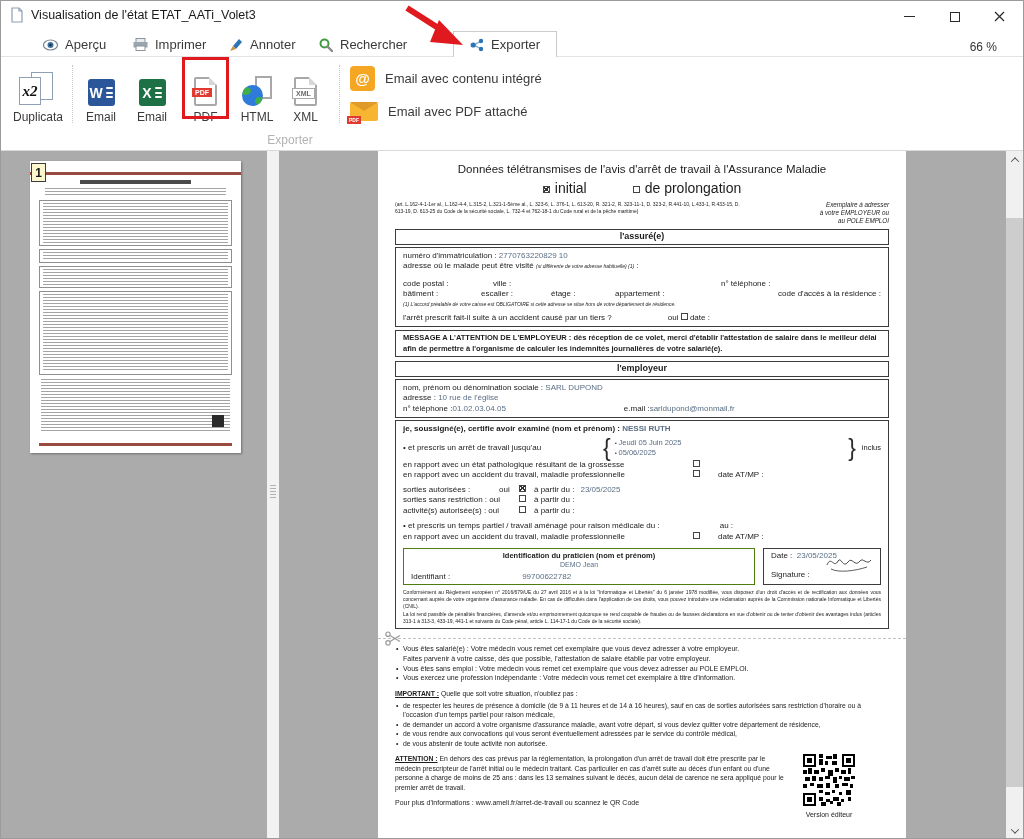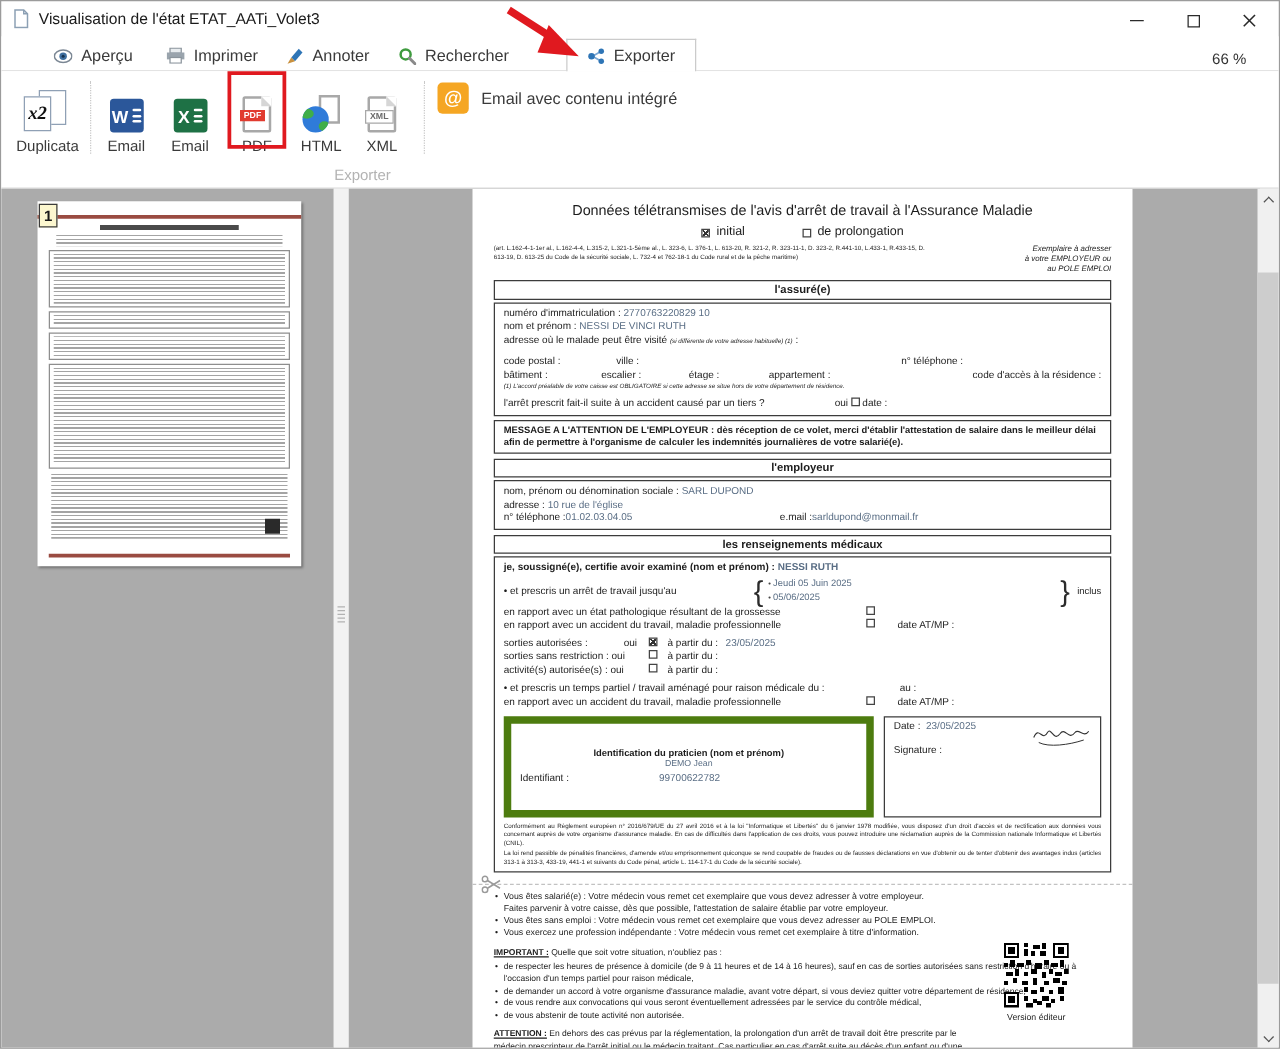--- a/index.html
+++ b/index.html
@@ -97,21 +97,21 @@
     align-items:center; justify-content:center; }
   .chev { width:6px; height:6px; border-left:1.6px solid #555; border-top:1.6px solid #555; }
   .chev.up { transform:rotate(45deg) translate(1px,1px); }
   .chev.down { transform:rotate(225deg) translate(1px,1px); }
   .sthumb { position:absolute; left:0; top:67px; width:17px; height:569px; background:#cdcdcd; }
   
   .page { position:absolute; left:99px; top:0; width:528px; height:688px; background:#fff;
     padding:11px 17px 0; font-size:8px; line-height:1.25; color:#1c1c1c; }
   .dtitle { font-size:11.5px; font-weight:normal; text-align:center; }
   .cbrow { display:flex; justify-content:center; gap:46px; margin-top:4px;
-    font-size:10px; align-items:center; }
+    font-size:14px; align-items:center; }
   .cbrow > span { display:flex; align-items:center; gap:5px; }
   .cb { display:inline-block; width:7px; height:7px; border:1px solid #444;
     background:#fff; flex:none; }
   .cb.checked { background:
     linear-gradient(45deg,transparent 40%,#333 40% 60%,transparent 60%),
     linear-gradient(135deg,transparent 40%,#333 40% 60%,transparent 60%); }
   .hdrrow { display:flex; margin-top:3px; }
   .articles { width:352px; font-size:5px; line-height:1.35; color:#222; }
   .notelines { margin-left:auto; text-align:right; font-size:6.3px; font-style:italic;
     line-height:1.3; color:#222; }
@@ -121,21 +121,21 @@
   .frow { display:flex; align-items:baseline; min-height:10.5px; }
   .val { color:#5a6e85; }
   .bold { font-weight:bold; }
   .tiny { font-size:5px; font-style:italic; }
   .msgbox { border:1px solid #3c3c3c; margin-top:3px; padding:2px 7px;
     font-weight:bold; font-size:7.5px; line-height:1.4; }
   .brk { font-size:23px; font-weight:300; color:#2b2b2b; line-height:20px; }
   .bdates { font-size:7.5px; line-height:1.35; margin-left:4px; }
   .bdates div::before { content:"• "; color:#444; font-size:6px; }
   .pboxes { display:flex; gap:8px; margin-top:6px; }
-  .pbox { border:6px solid #4d7c0f; width:296px; padding:19px 7px; }
+  .pbox { border:1px solid #4d7c0f; width:352px; padding:2px 7px; }
   .dbox { border:1px solid #3c3c3c; flex:1; padding:2px 7px; position:relative; }
   .legal { font-size:5px; line-height:1.4; text-align:justify; margin-top:4px; }
   .cutline { position:relative; margin:9px -17px 5px; border-top:1px dashed #c2c2c2; }
   .cutline svg { position:absolute; left:7px; top:-8px; }
   .bullet { position:relative; padding-left:8px; }
   .bullet::before { content:"•"; position:absolute; left:1px; }
   .notice { font-size:7px; line-height:1.4; margin-top:2px; }
   .impwrap { margin-top:6px; font-size:6.8px; line-height:1.4; }
   .ulabel { font-weight:bold; text-decoration:underline; }
   .attblock { margin-top:6px; font-size:6.8px; line-height:1.4; width:390px; }
@@ -284,20 +284,27 @@
       <div class="band gray">XML</div>
     </div>
       </div>
     <div>XML</div>
   </div>
   <div class="vsep" style="left:338px"></div>
   <div class="ebtn" style="top:7px">
     <span class="at">@</span>
     <span>Email avec contenu intégré</span>
   </div>
+  <div class="ebtn" style="top:40px">
+    <span class="env">
+      <span class="flap"></span>
+      <span class="tag">PDF</span>
+    </span>
+    <span>Email avec PDF attaché</span>
+  </div>
   <div class="grouplabel">Exporter</div>
 </div>
 
 <div class="red-rect"></div>
 <svg class="red-arrow" width="72" height="46">
   <line x1="8" y1="5" x2="44" y2="28" stroke="#e0191f" stroke-width="6"></line>
   <polygon points="40,17 64,42 31,39" fill="#e0191f"></polygon>
 </svg>
 
 <div class="content">
@@ -358,21 +365,20 @@
           <div>Exemplaire à adresser</div>
           <div>à votre EMPLOYEUR ou</div>
           <div>au POLE EMPLOI</div>
         </div>
       </div>
 
       <div class="secbox">l'assuré(e)</div>
 
       <div class="fbox">
         <div class="frow"><span>numéro d'immatriculation :</span>&nbsp;<span class="val">2770763220829 10</span></div>
-        <div class="frow"><span>nom et prénom :</span>&nbsp;<span class="val">NESSI DE VINCI RUTH</span></div>
         <div class="frow"><span>adresse où le malade peut être visité</span>&nbsp;<span class="tiny">(si différente de votre adresse habituelle) (1)</span>&nbsp;<span>:</span></div>
         <div style="height:7px"></div>
         <div class="frow">
           <span class="w90">code postal :</span>
           <span class="flex1">ville :</span>
           <span class="w160">n° téléphone :</span>
         </div>
         <div class="frow">
           <span class="w78">bâtiment :</span>
           <span class="w70">escalier :</span>
@@ -397,21 +403,20 @@
         <div class="frow"><span>nom, prénom ou dénomination sociale :</span>&nbsp;<span class="val">SARL DUPOND</span></div>
         <div class="frow"><span>adresse :</span>&nbsp;<span class="val">10 rue de l'église</span></div>
         <div class="frow">
           <span>n° téléphone :</span>
             <span class="val">01.02.03.04.05</span>
           <span class="ml118">e.mail :</span>
             <span class="val">sarldupond@monmail.fr</span>
         </div>
       </div>
 
-      <div class="secbox">les renseignements médicaux</div>
 
       <div class="fbox">
         <div class="frow bold"><span>je, soussigné(e), certifie avoir examiné (nom et prénom) :</span>&nbsp;<span class="val">NESSI RUTH</span></div>
         <div style="display:flex;align-items:center;margin:3px 0 2px">
           <span class="w200">• et prescris un arrêt de travail jusqu'au</span>
           <span class="brk">{</span>
           <span class="bdates">
             <div class="val">Jeudi 05 Juin 2025</div>
             <div class="val">05/06/2025</div>
           </span>

